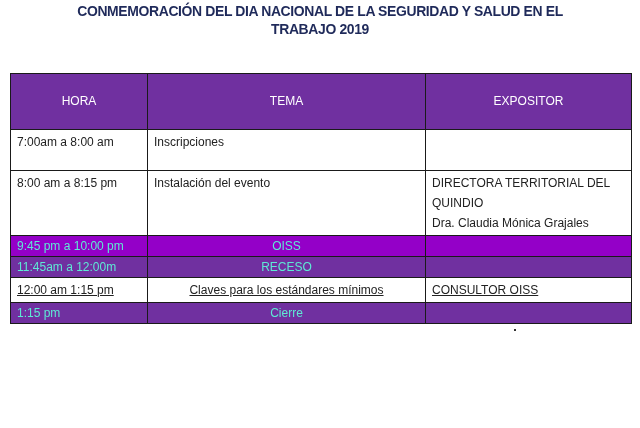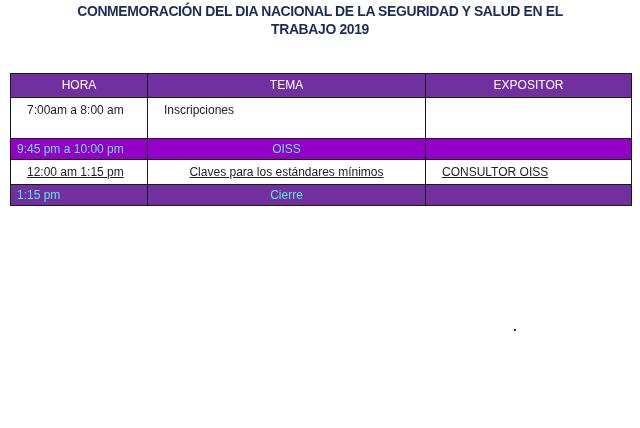--- a/index.html
+++ b/index.html
@@ -39,32 +39,32 @@
       table-layout: fixed;
       font-family: "Liberation Sans", sans-serif;
       font-size: 12px;
       color: #222222;
     }
     table.schedule col.c-hora { width: 137px; }
     table.schedule col.c-tema { width: 278px; }
     table.schedule col.c-expo { width: 206px; }
     table.schedule td, table.schedule th {
       border: 1px solid #1a1a1a;
-      padding: 2px 16px;
+      padding: 2px 6px;
       vertical-align: top;
       line-height: 20px;
       font-weight: normal;
     }
     tr.head th {
       background: #7030a0;
       color: #ffffff;
       text-align: center;
       height: 15px;
       line-height: 15px;
-      padding: 4px 6px;
+      padding: 20px 6px;
       font-size: 12px;
     }
     tr.band td {
       background: #7030a0;
       color: #5eead4;
       line-height: 16px;
       padding: 2px 6px;
     }
     tr.band.cafe td {
       background: #9400c8;
@@ -107,29 +107,43 @@
     <th>TEMA</th>
     <th>EXPOSITOR</th>
   </tr>
 
   <tr class="r1">
     <td>7:00am a 8:00 am</td>
     <td>Inscripciones</td>
     <td></td>
   </tr>
 
+  <tr class="r2">
+    <td>8:00 am a 8:15 pm</td>
+    <td>Instalación del evento</td>
+    <td>
+      <span class="line-block">DIRECTORA TERRITORIAL DEL</span>
+      <span class="line-block">QUINDIO</span>
+      <span class="line-block">Dra. Claudia Mónica Grajales</span>
+    </td>
+  </tr>
 
 
   <tr class="band cafe">
     <td>9:45 pm a 10:00 pm</td>
     <td class="center">OISS</td>
     <td></td>
   </tr>
 
 
+  <tr class="band">
+    <td>11:45am a 12:00m</td>
+    <td class="center">RECESO</td>
+    <td></td>
+  </tr>
 
   <tr class="r5">
     <td>12:00 am 1:15 pm</td>
     <td class="center">Claves para los estándares mínimos</td>
     <td>CONSULTOR OISS</td>
   </tr>
 
   <tr class="band">
     <td>1:15 pm</td>
     <td class="center">Cierre</td>

